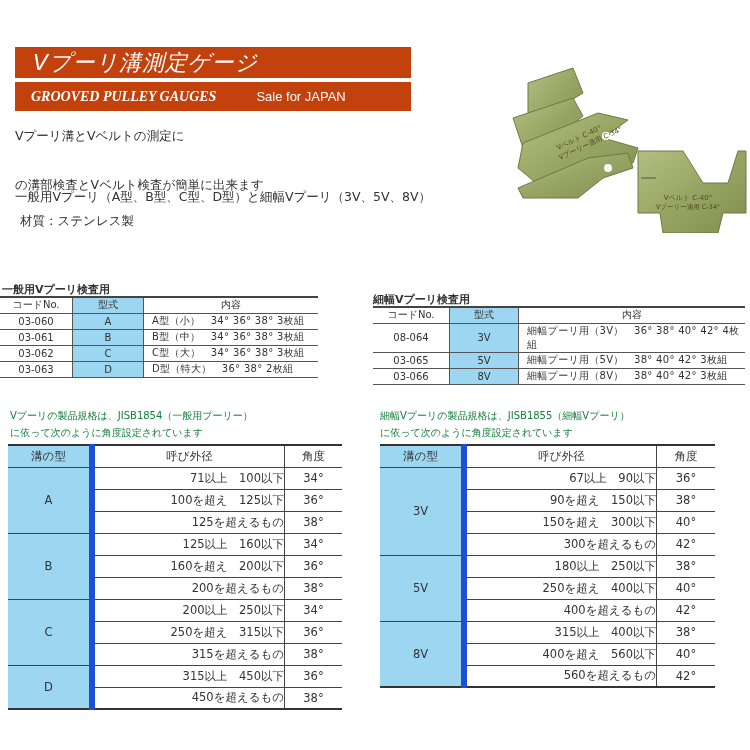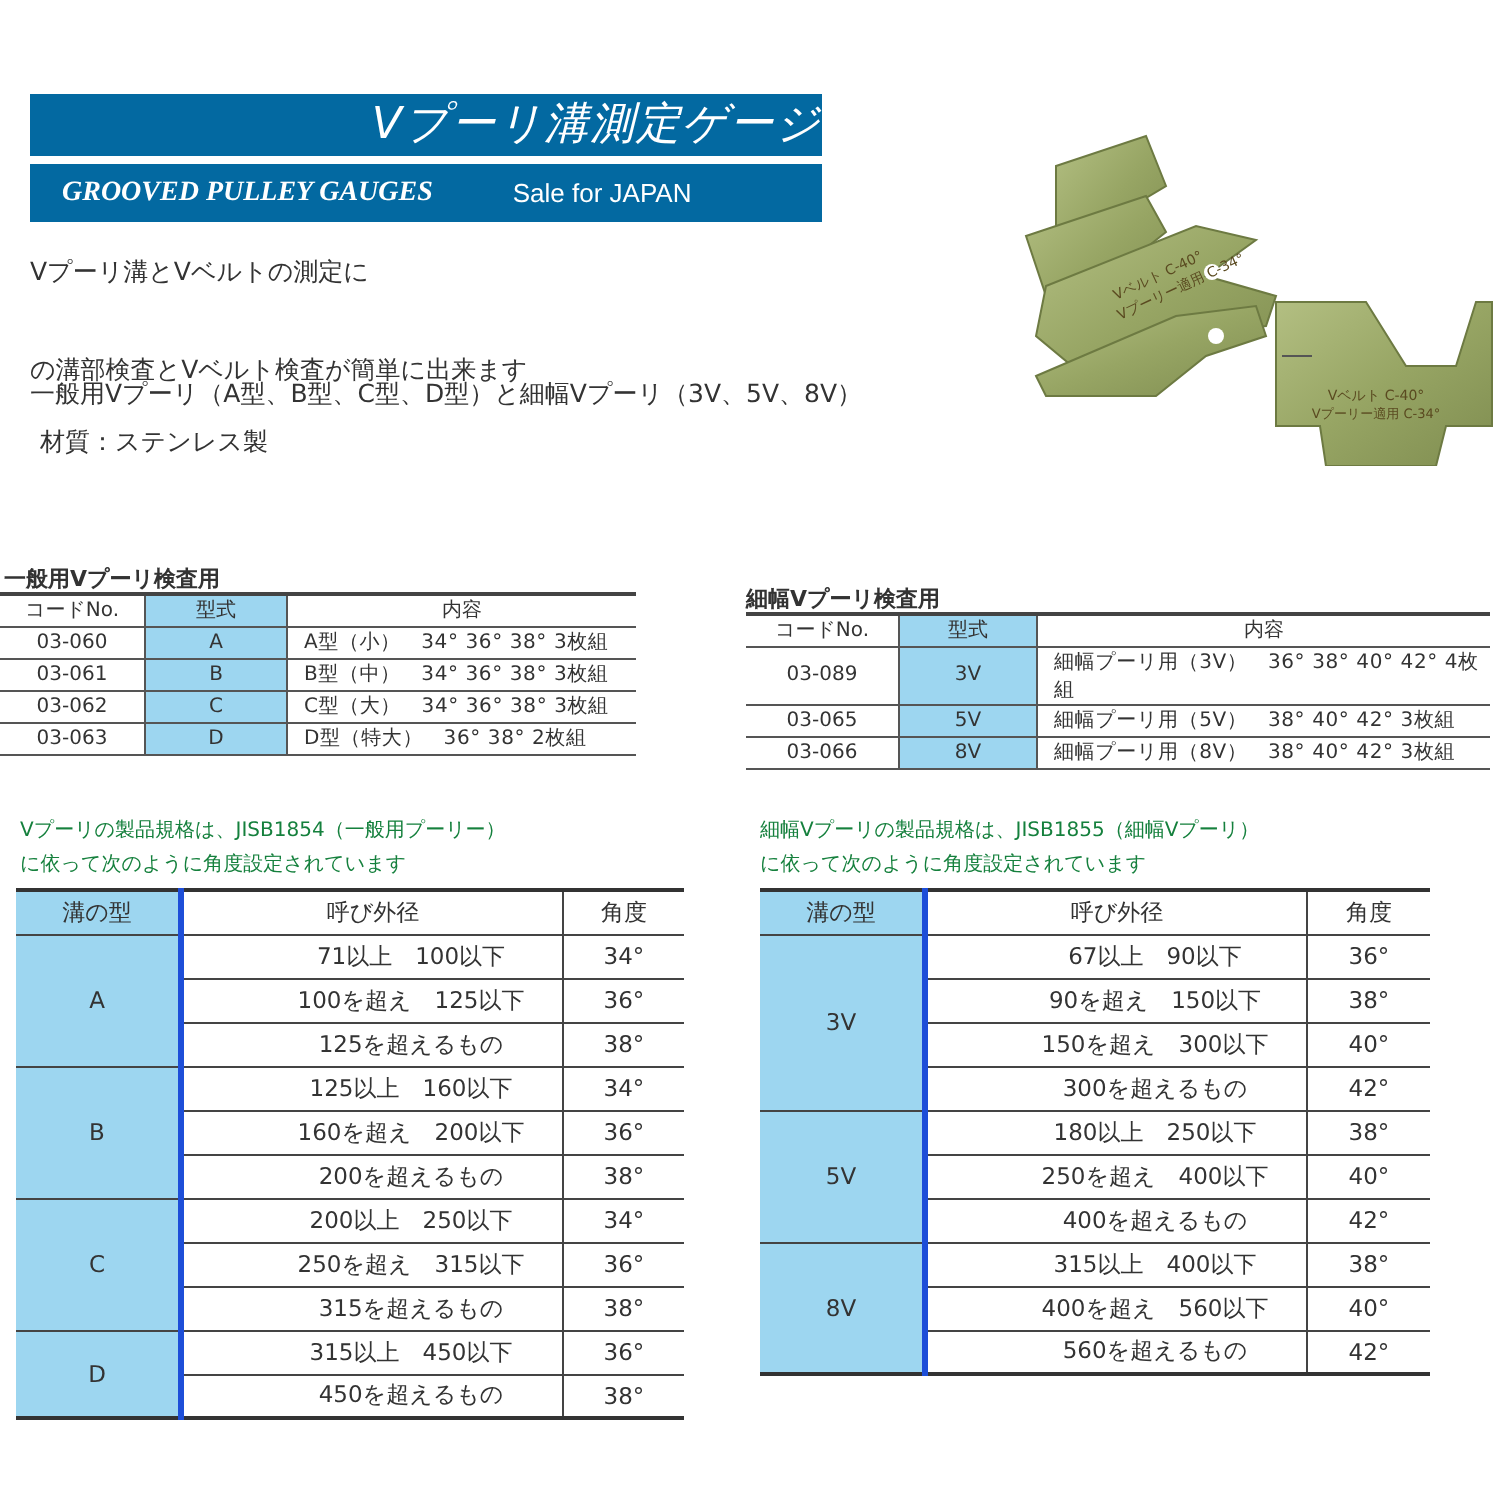--- a/index.html
+++ b/index.html
@@ -1,19 +1,19 @@
 <!DOCTYPE html>
 <html><head>
 <meta charset="utf-8">
 <style>
   html, body { margin:0; padding:0; background:#ffffff; }
   body { width:750px; height:750px; position:relative; overflow:hidden;
          font-family:"DejaVu Sans", "Liberation Sans", sans-serif; color:#2a2a2a; }
-  .title-bar { position:absolute; left:15px; width:396px; background:#0369a1; color:#fff;
-               box-sizing:border-box;text-align:right; }
+  .title-bar { position:absolute; left:15px; width:396px; background:#c2410c; color:#fff;
+               box-sizing:border-box; }
   .title-jp { top:47px; height:31px; padding-left:18px; font-size:22px; font-style:italic;
               line-height:31px; letter-spacing:1px; }
   .title-en { top:82px; height:29px; padding-left:16px; display:flex; align-items:center; }
   .title-en .en { font-family:"Liberation Serif", "DejaVu Serif", serif; font-weight:bold;
                   font-style:italic; font-size:14px; letter-spacing:0px; }
   .title-en .sale { font-family:"Liberation Sans", sans-serif; font-size:13px; margin-left:40px; }
   .desc { position:absolute; left:15px; font-size:12.5px; line-height:16px; color:#333; white-space:nowrap; }
   .sec-h { position:absolute; font-size:11px; font-weight:bold; color:#333; white-space:nowrap; }
   .std-h { position:absolute; font-size:10px; line-height:17px; color:#15803d; white-space:nowrap; }
 
@@ -22,22 +22,22 @@
   .t-small tr { height:16px; }
   .t-small td, .t-small th { border-top:1px solid #555; border-bottom:1px solid #555; }
   .t-small .hl { background:#9dd6f0; border-left:1px solid #555; border-right:1px solid #555; }
   .t-small th { border-top:2px solid #444; }
   .t-small td.left { text-align:left; padding-left:8px; letter-spacing:0.3px; }
 
   .t-big { font-size:11.5px; }
   .t-big tr { height:22px; }
   .t-big th, .t-big td { border-top:1px solid #444; border-bottom:1px solid #444; }
   .t-big th { border-top:2px solid #333; height:20px; }
-  .t-big .grp { background:#9dd6f0; border-right:3px solid #1d4ed8; }
-  .t-big td.rng { text-align:center; padding-left:38px; border-right:1px solid #444; }
+  .t-big .grp { background:#9dd6f0; border-right:6px solid #1d4ed8; }
+  .t-big td.rng { text-align:right; padding-left:38px; border-right:1px solid #444; }
   .t-big th.rngh { border-right:1px solid #444; }
   .t-big tr:last-child td { border-bottom:2px solid #333; }
 
   .gauge-area { position:absolute; left:488px; top:58px; width:262px; height:175px; }
 </style>
 </head>
 <body>
 
 <div class="title-bar title-jp">Vプーリ溝測定ゲージ</div>
 <div class="title-bar title-en">
@@ -110,21 +110,21 @@
 
 <div class="sec-h" style="left:373px; top:292px;">細幅Vプーリ検査用</div>
 <table class="t-small" style="left:373px; top:306px; width:372px;">
   <tbody>
       <tr>
     <th style="width:76px;">コードNo.</th>
     <th class="hl" style="width:68px;">型式</th>
     <th>内容</th>
   </tr>
   <tr>
-    <td>03-089</td>
+    <td>08-064</td>
     <td class="hl">3V</td>
     <td class="left">細幅プーリ用（3V）　36° 38° 40° 42° 4枚組</td>
   </tr>
   <tr>
     <td>03-065</td>
     <td class="hl">5V</td>
     <td class="left">細幅プーリ用（5V）　38° 40° 42° 3枚組</td>
   </tr>
   <tr>
     <td>03-066</td>

